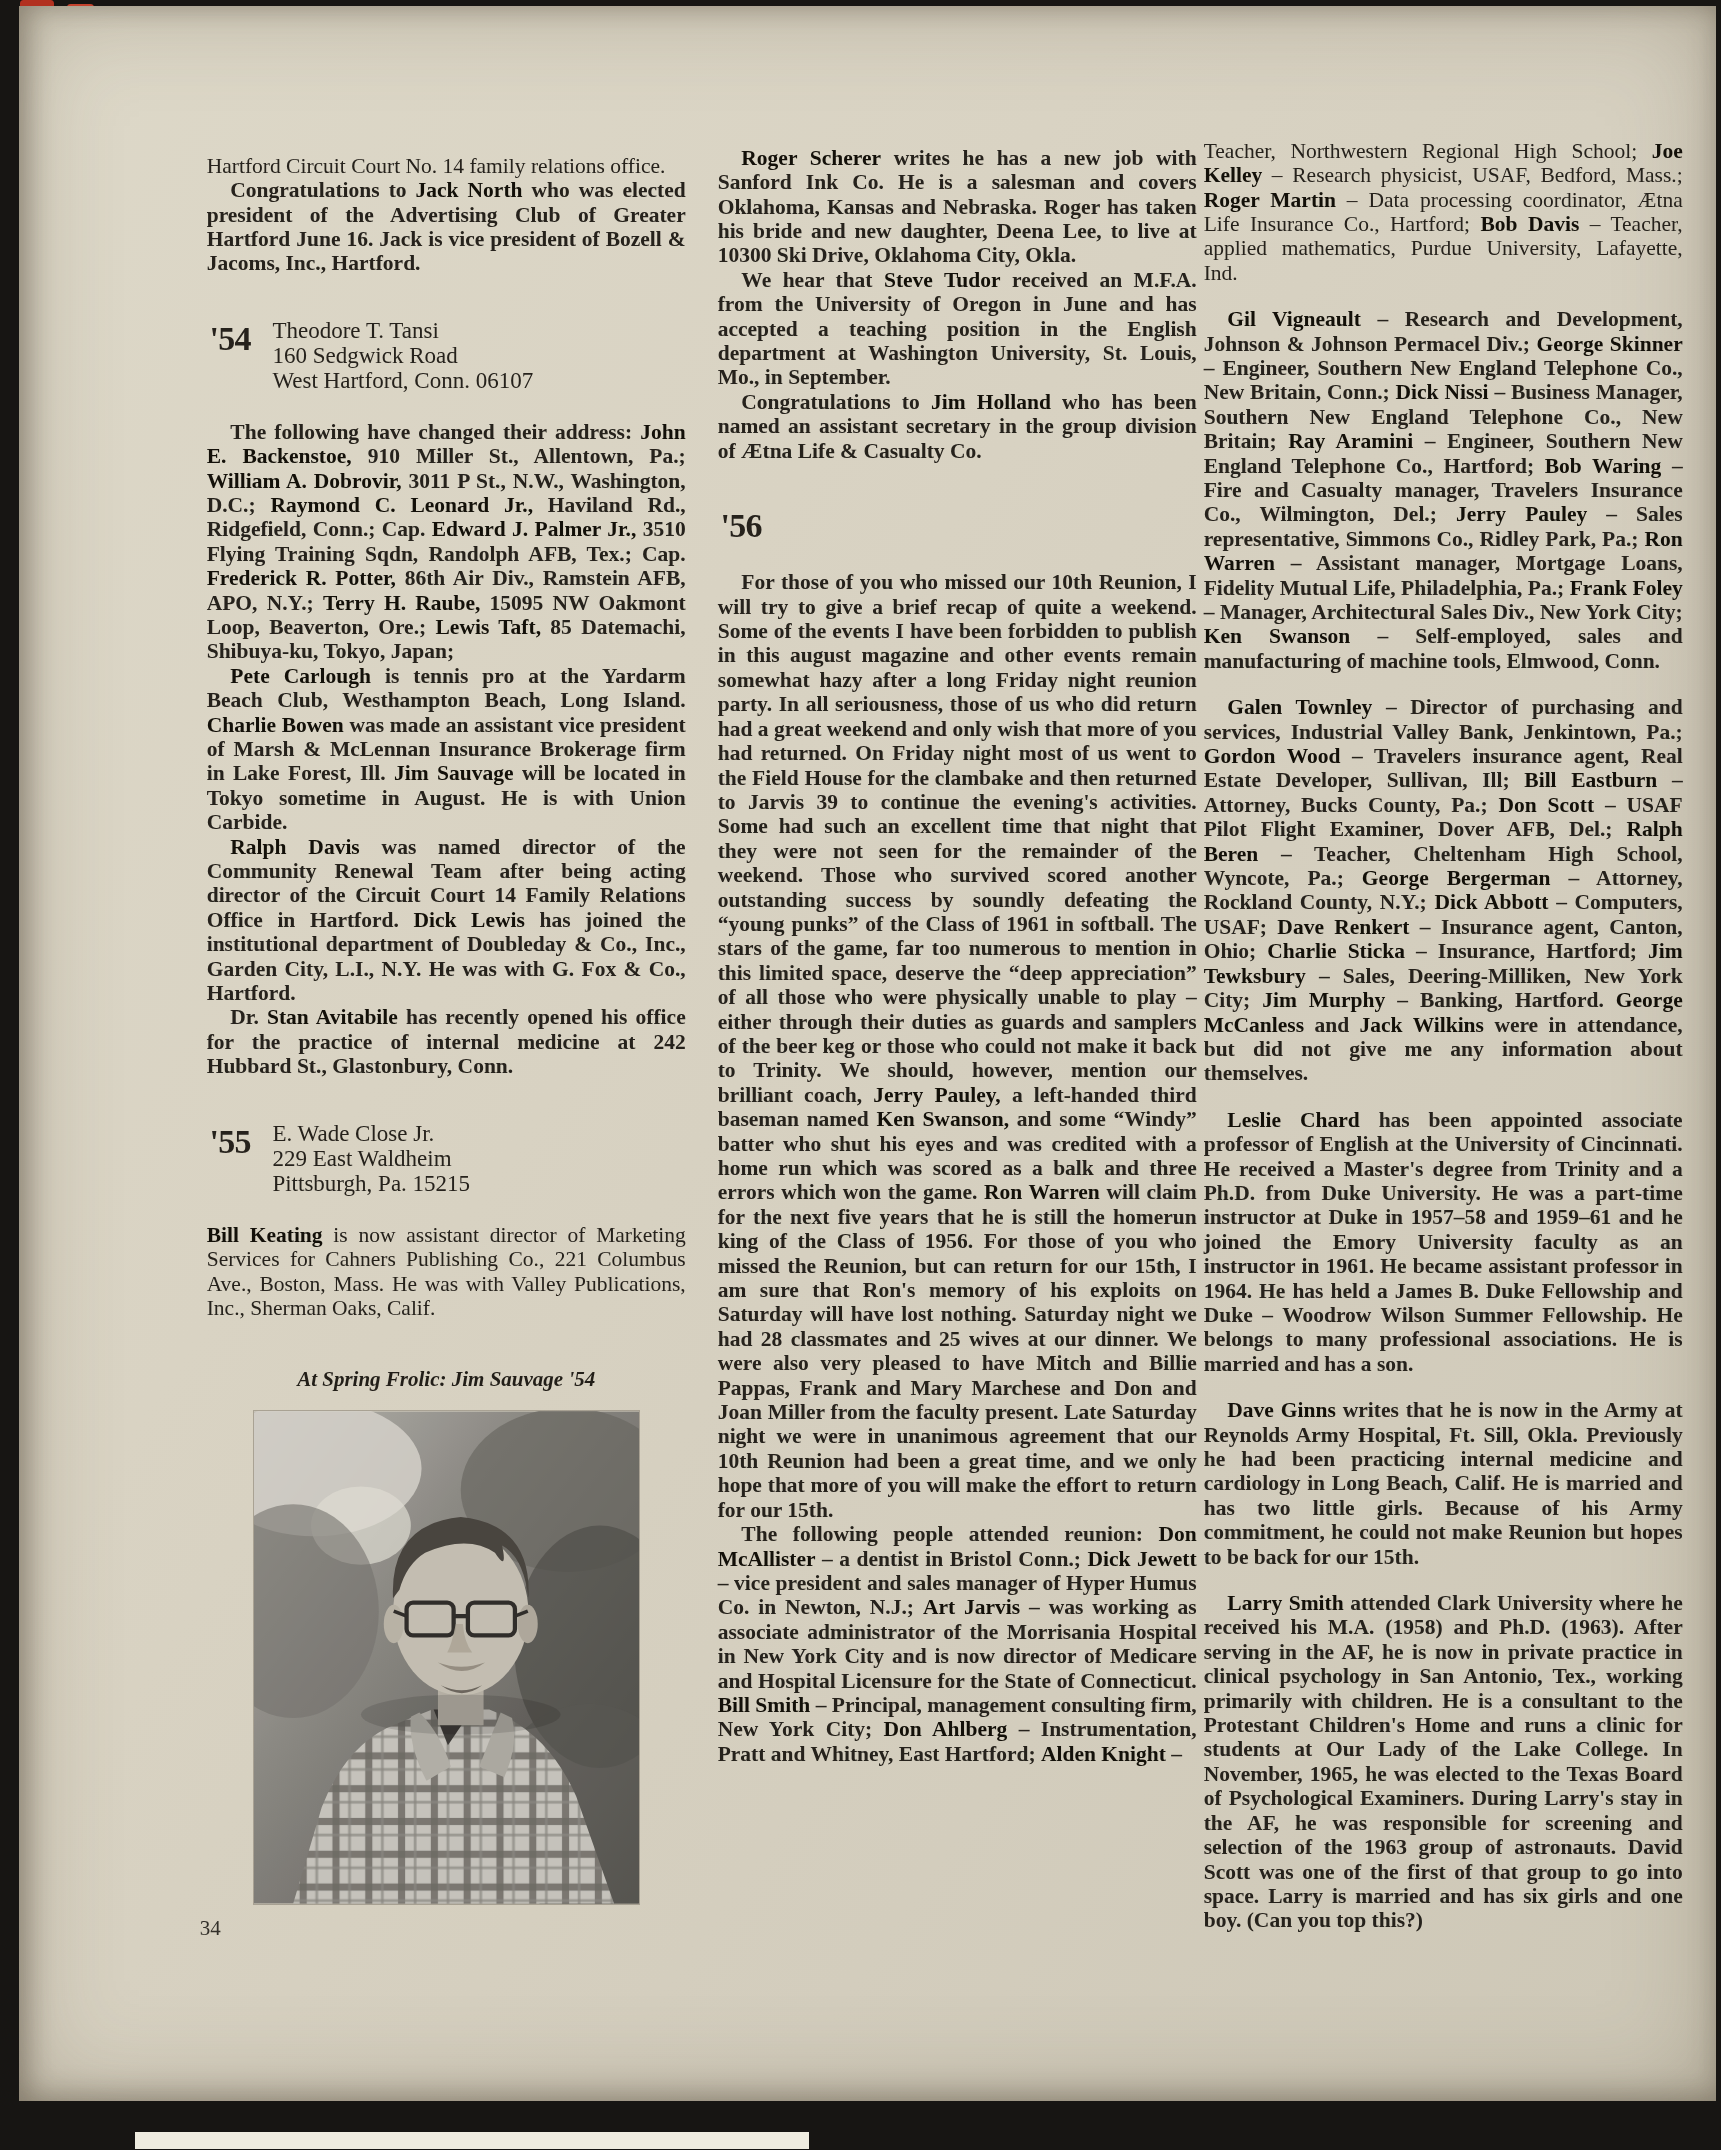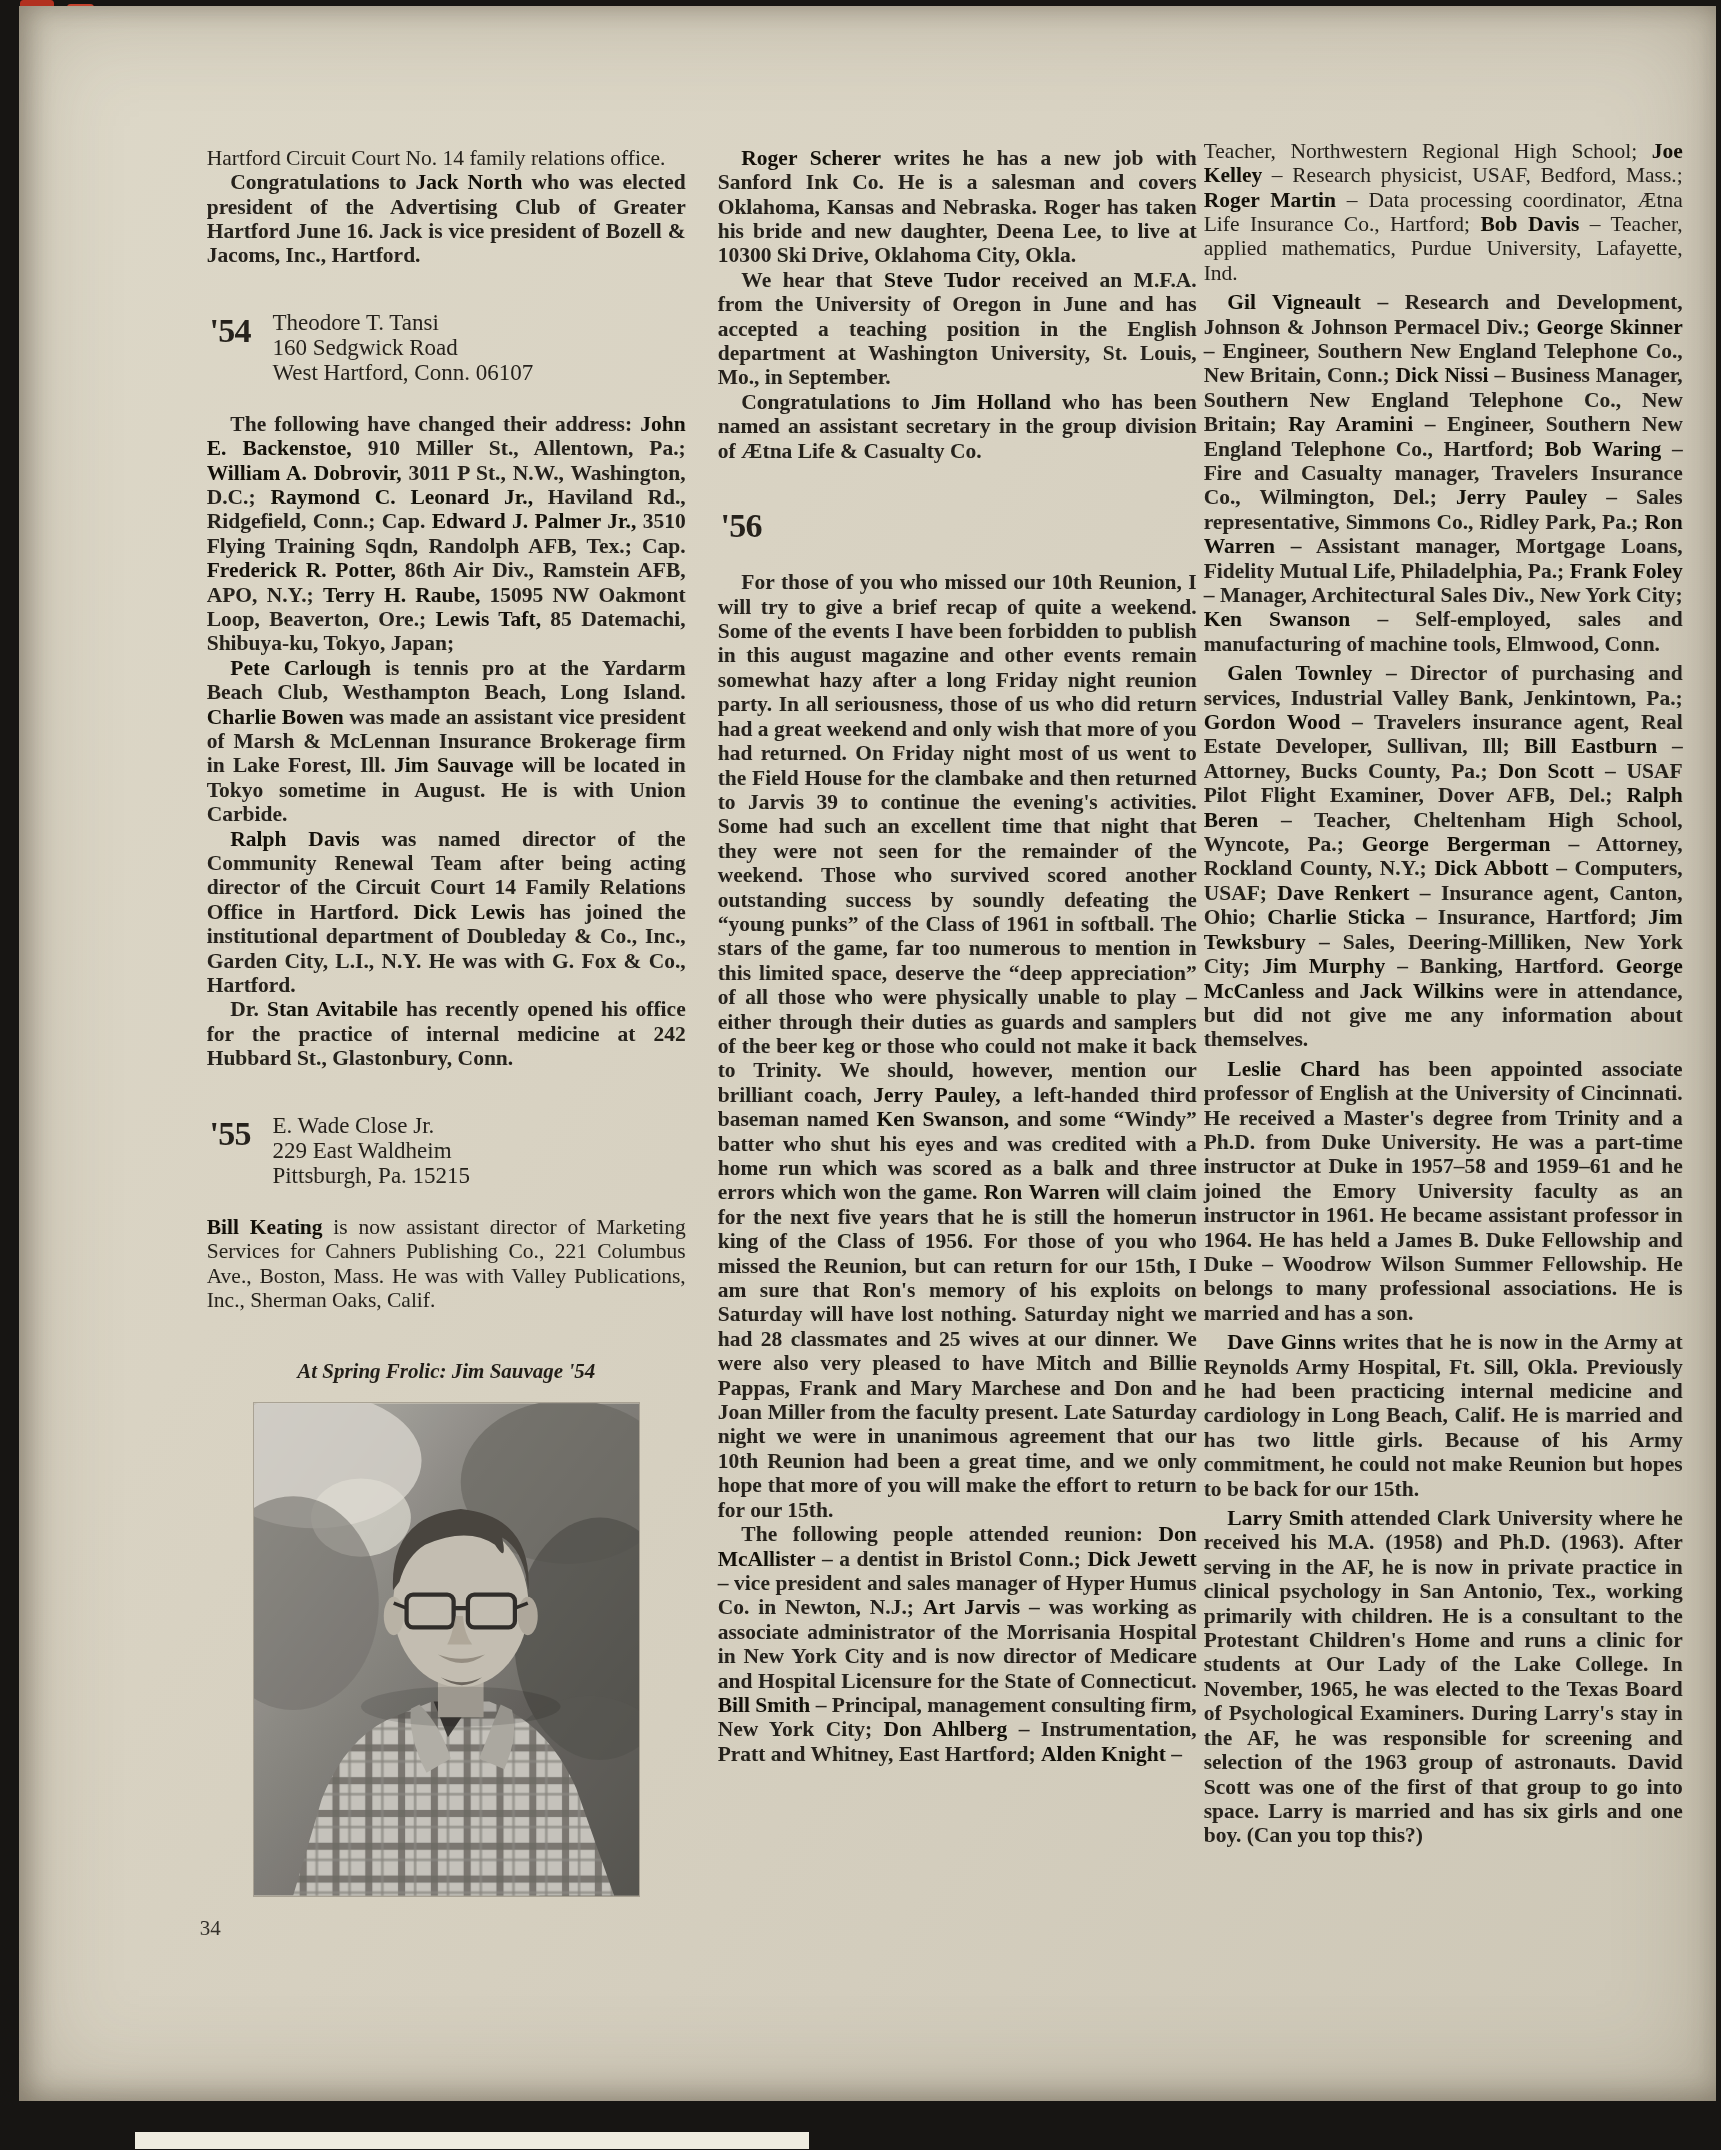--- a/index.html
+++ b/index.html
@@ -17,26 +17,26 @@
     position:absolute; left:18.7px; top:5.7px;
     width:1697px; height:2095px;
     background:linear-gradient(125deg,#ddd8c8 0%,#d9d3c3 35%,#d3cdbd 70%,#cdc7b6 100%);
     box-shadow: inset 0 0 100px rgba(92,80,58,.32), inset 10px 0 26px rgba(60,50,38,.28), inset 0 -7.2px 29px rgba(70,60,45,.22);
   }
   .col {
     position:absolute; top:140px; width:479px;
     font-size:21.5px; line-height:24.4px; color:#26221c;
     text-align:justify;
   }
-  .col-left   { left:188px; }
+  .col-left   { left:188px;margin-top:8px; }
   .col-middle { left:699px; }
   .col-right  { left:1185px; top:133px; }
   p.para { margin:0; }
   p.para.indent { text-indent:1.1em;font-weight:bold; }
-  p.para.gap { margin-top:5px; }
+  p.para.gap { margin-top:22px; }
   b { color:#131009; }
   .class-header { display:flex; gap:21.5px; margin:42px 0 27px 2.9px; text-align:left; }
   .class-header .year { font-size:34px; font-weight:bold; line-height:1; padding-top:4.3px; letter-spacing:-0.7px; }
   .class-header .secretary div { font-size:23px; line-height:25px; }
   .caption {
     font-style:italic; font-weight:bold; text-align:center;
     margin:47px 0 18.7px; font-size:21px; color:#221e18;
   }
   .photo-wrap { width:387px; margin:0 auto; filter:grayscale(18%) contrast(96%); }
   .photo-wrap svg { display:block; border:0.7px solid rgba(80,70,55,.35); }

